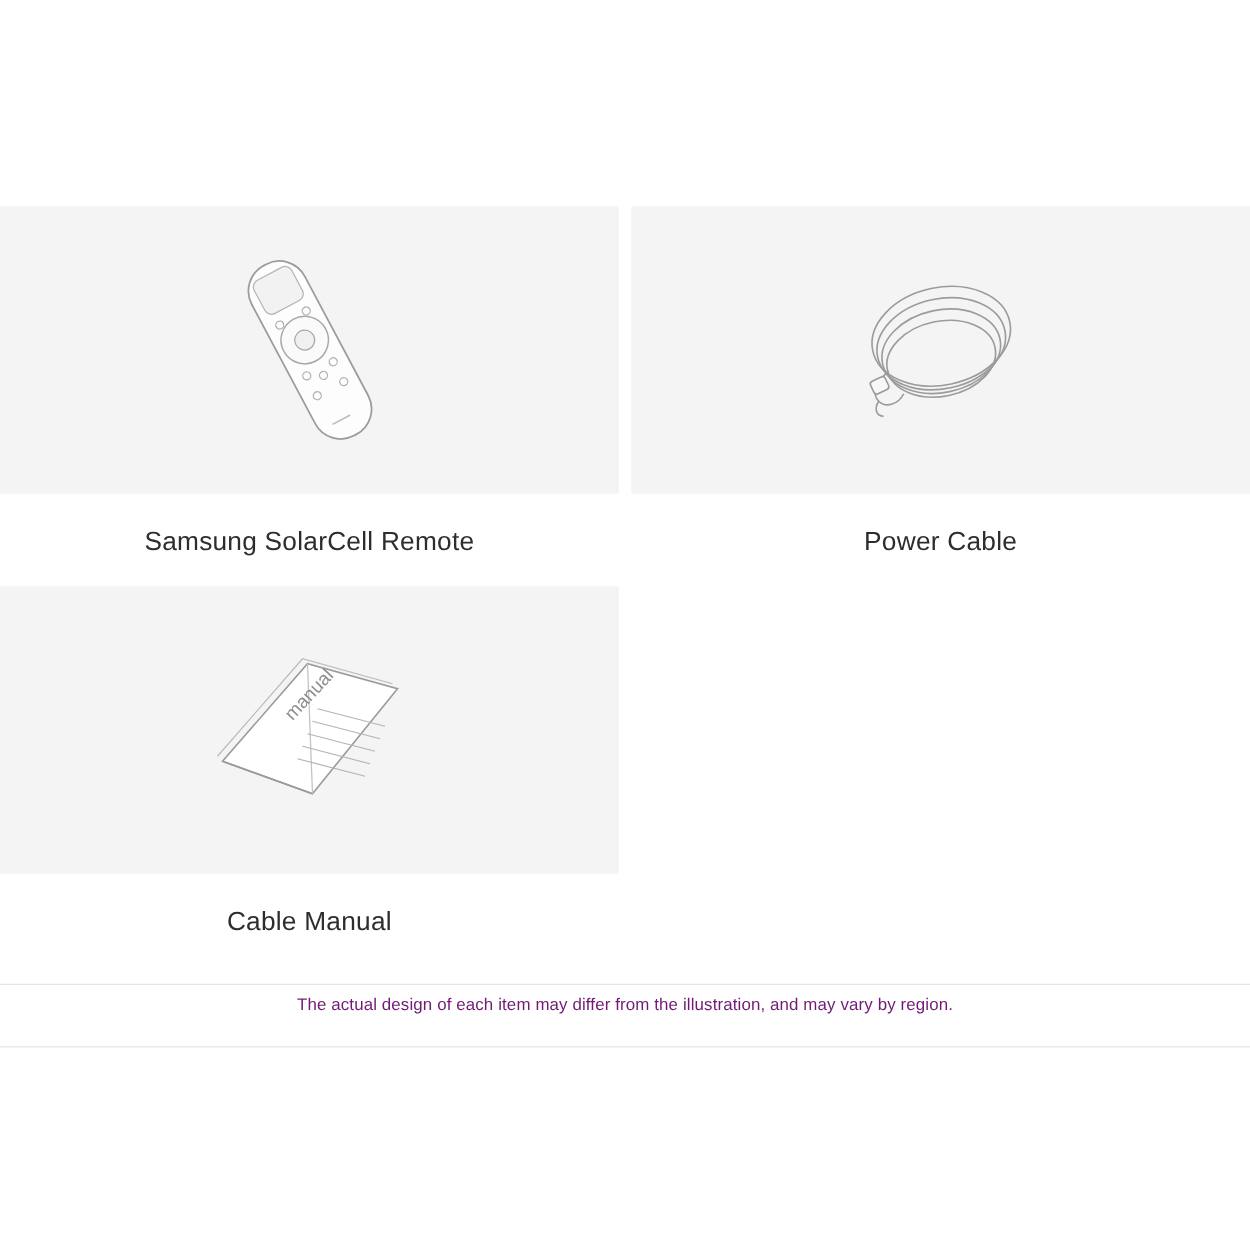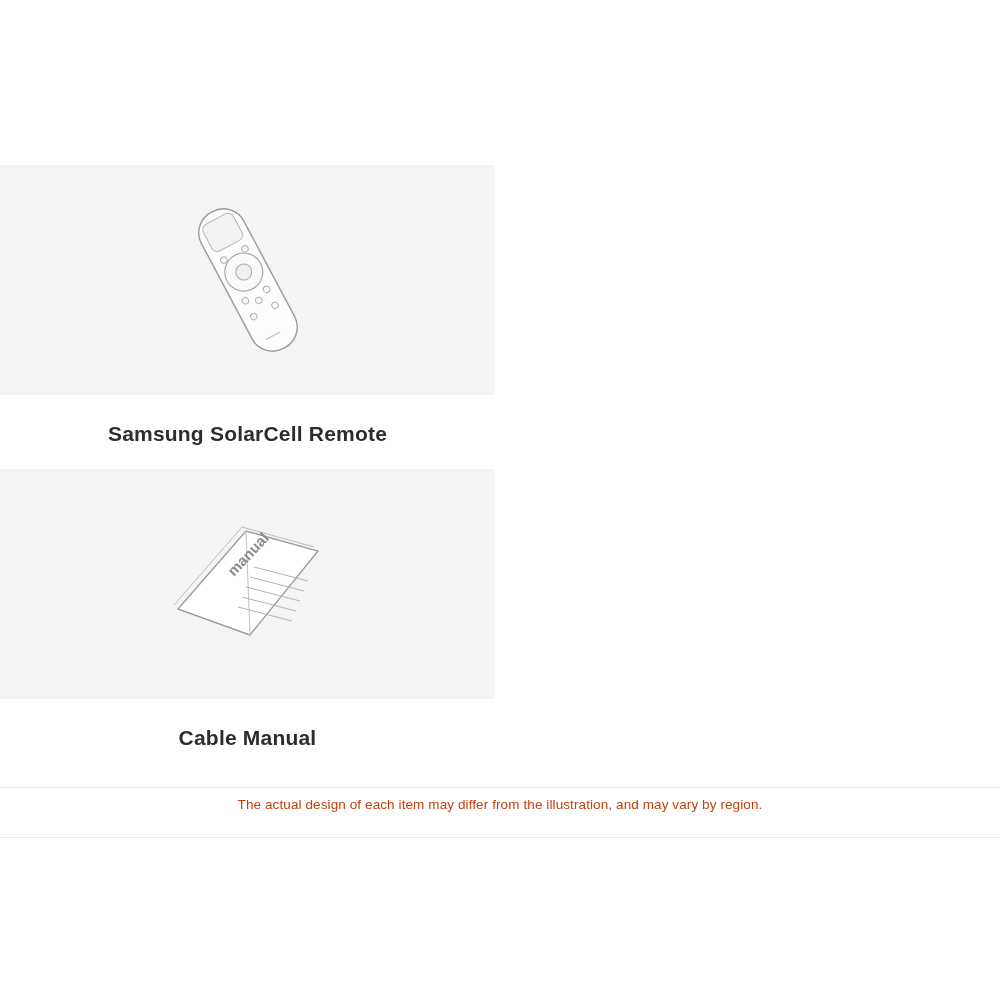--- a/index.html
+++ b/index.html
@@ -30,21 +30,20 @@
 
   .row {
     display: flex;
     flex-direction: row;
     gap: 10px;
   }
 
   .cell {
     width: 495px;
     box-sizing: border-box;
-    font-weight: bold;
   }
 
   .thumb {
     width: 495px;
     height: 230px;
     background: #f4f4f4;
     position: relative;
     display: flex;
     align-items: center;
     justify-content: center;
@@ -68,21 +67,21 @@
     position: absolute;
     left: 0;
     top: 795px;
     width: 1000px;
     text-align: center;
   }
 
   .footnote {
     display: inline-block;
     font-size: 13.5px;
-    color: #c2410c;
+    color: #701a75;
     letter-spacing: 0.1px;
   }
 
   .divider {
     position: absolute;
     left: 0;
     width: 1000px;
     height: 1px;
     background: #e6e6e6;
   }
@@ -115,20 +114,36 @@
               <circle cx="100" cy="118" r="3.2" stroke="#b0b0b0" stroke-width="1"></circle>
               <circle cx="88" cy="130" r="3.2" stroke="#b0b0b0" stroke-width="1"></circle>
               <circle cx="112" cy="130" r="3.2" stroke="#b0b0b0" stroke-width="1"></circle>
               <line x1="88" y1="156" x2="104" y2="156" stroke="#bbbbbb" stroke-width="1.2"></line>
             </g>
           </svg>
         </div>
         <div class="caption">Samsung SolarCell Remote</div>
       </div>
 
+      <div class="cell">
+        <div class="thumb">
+          <svg width="200" height="190" viewBox="0 0 200 190">
+            <g fill="none" stroke="#9b9b9b" stroke-width="1.3">
+              <ellipse cx="100" cy="84" rx="56" ry="39" transform="rotate(-12 100 84)"></ellipse>
+              <ellipse cx="100" cy="90" rx="52" ry="36" transform="rotate(-12 100 90)"></ellipse>
+              <ellipse cx="100" cy="96" rx="48" ry="33" transform="rotate(-12 100 96)"></ellipse>
+              <ellipse cx="100" cy="102" rx="44" ry="30" transform="rotate(-12 100 102)"></ellipse>
+              <path d="M58 112 C48 120 44 130 50 136 C56 142 66 138 70 130"></path>
+              <path d="M50 136 C46 142 48 148 54 148"></path>
+              <rect x="44" y="118" width="13" height="11" rx="2.5" transform="rotate(-25 50 123)" fill="#f7f7f7" stroke="#9b9b9b"></rect>
+            </g>
+          </svg>
+        </div>
+        <div class="caption">Power Cable</div>
+      </div>
 
     </div>
 
     <div class="row row2">
 
       <div class="cell">
         <div class="thumb">
           <svg width="220" height="190" viewBox="0 0 220 190">
             <g fill="none" stroke="#9b9b9b" stroke-width="1.3">
               <path d="M40 120 L108 42 L180 62 L112 146 Z" fill="#ffffff"></path>

